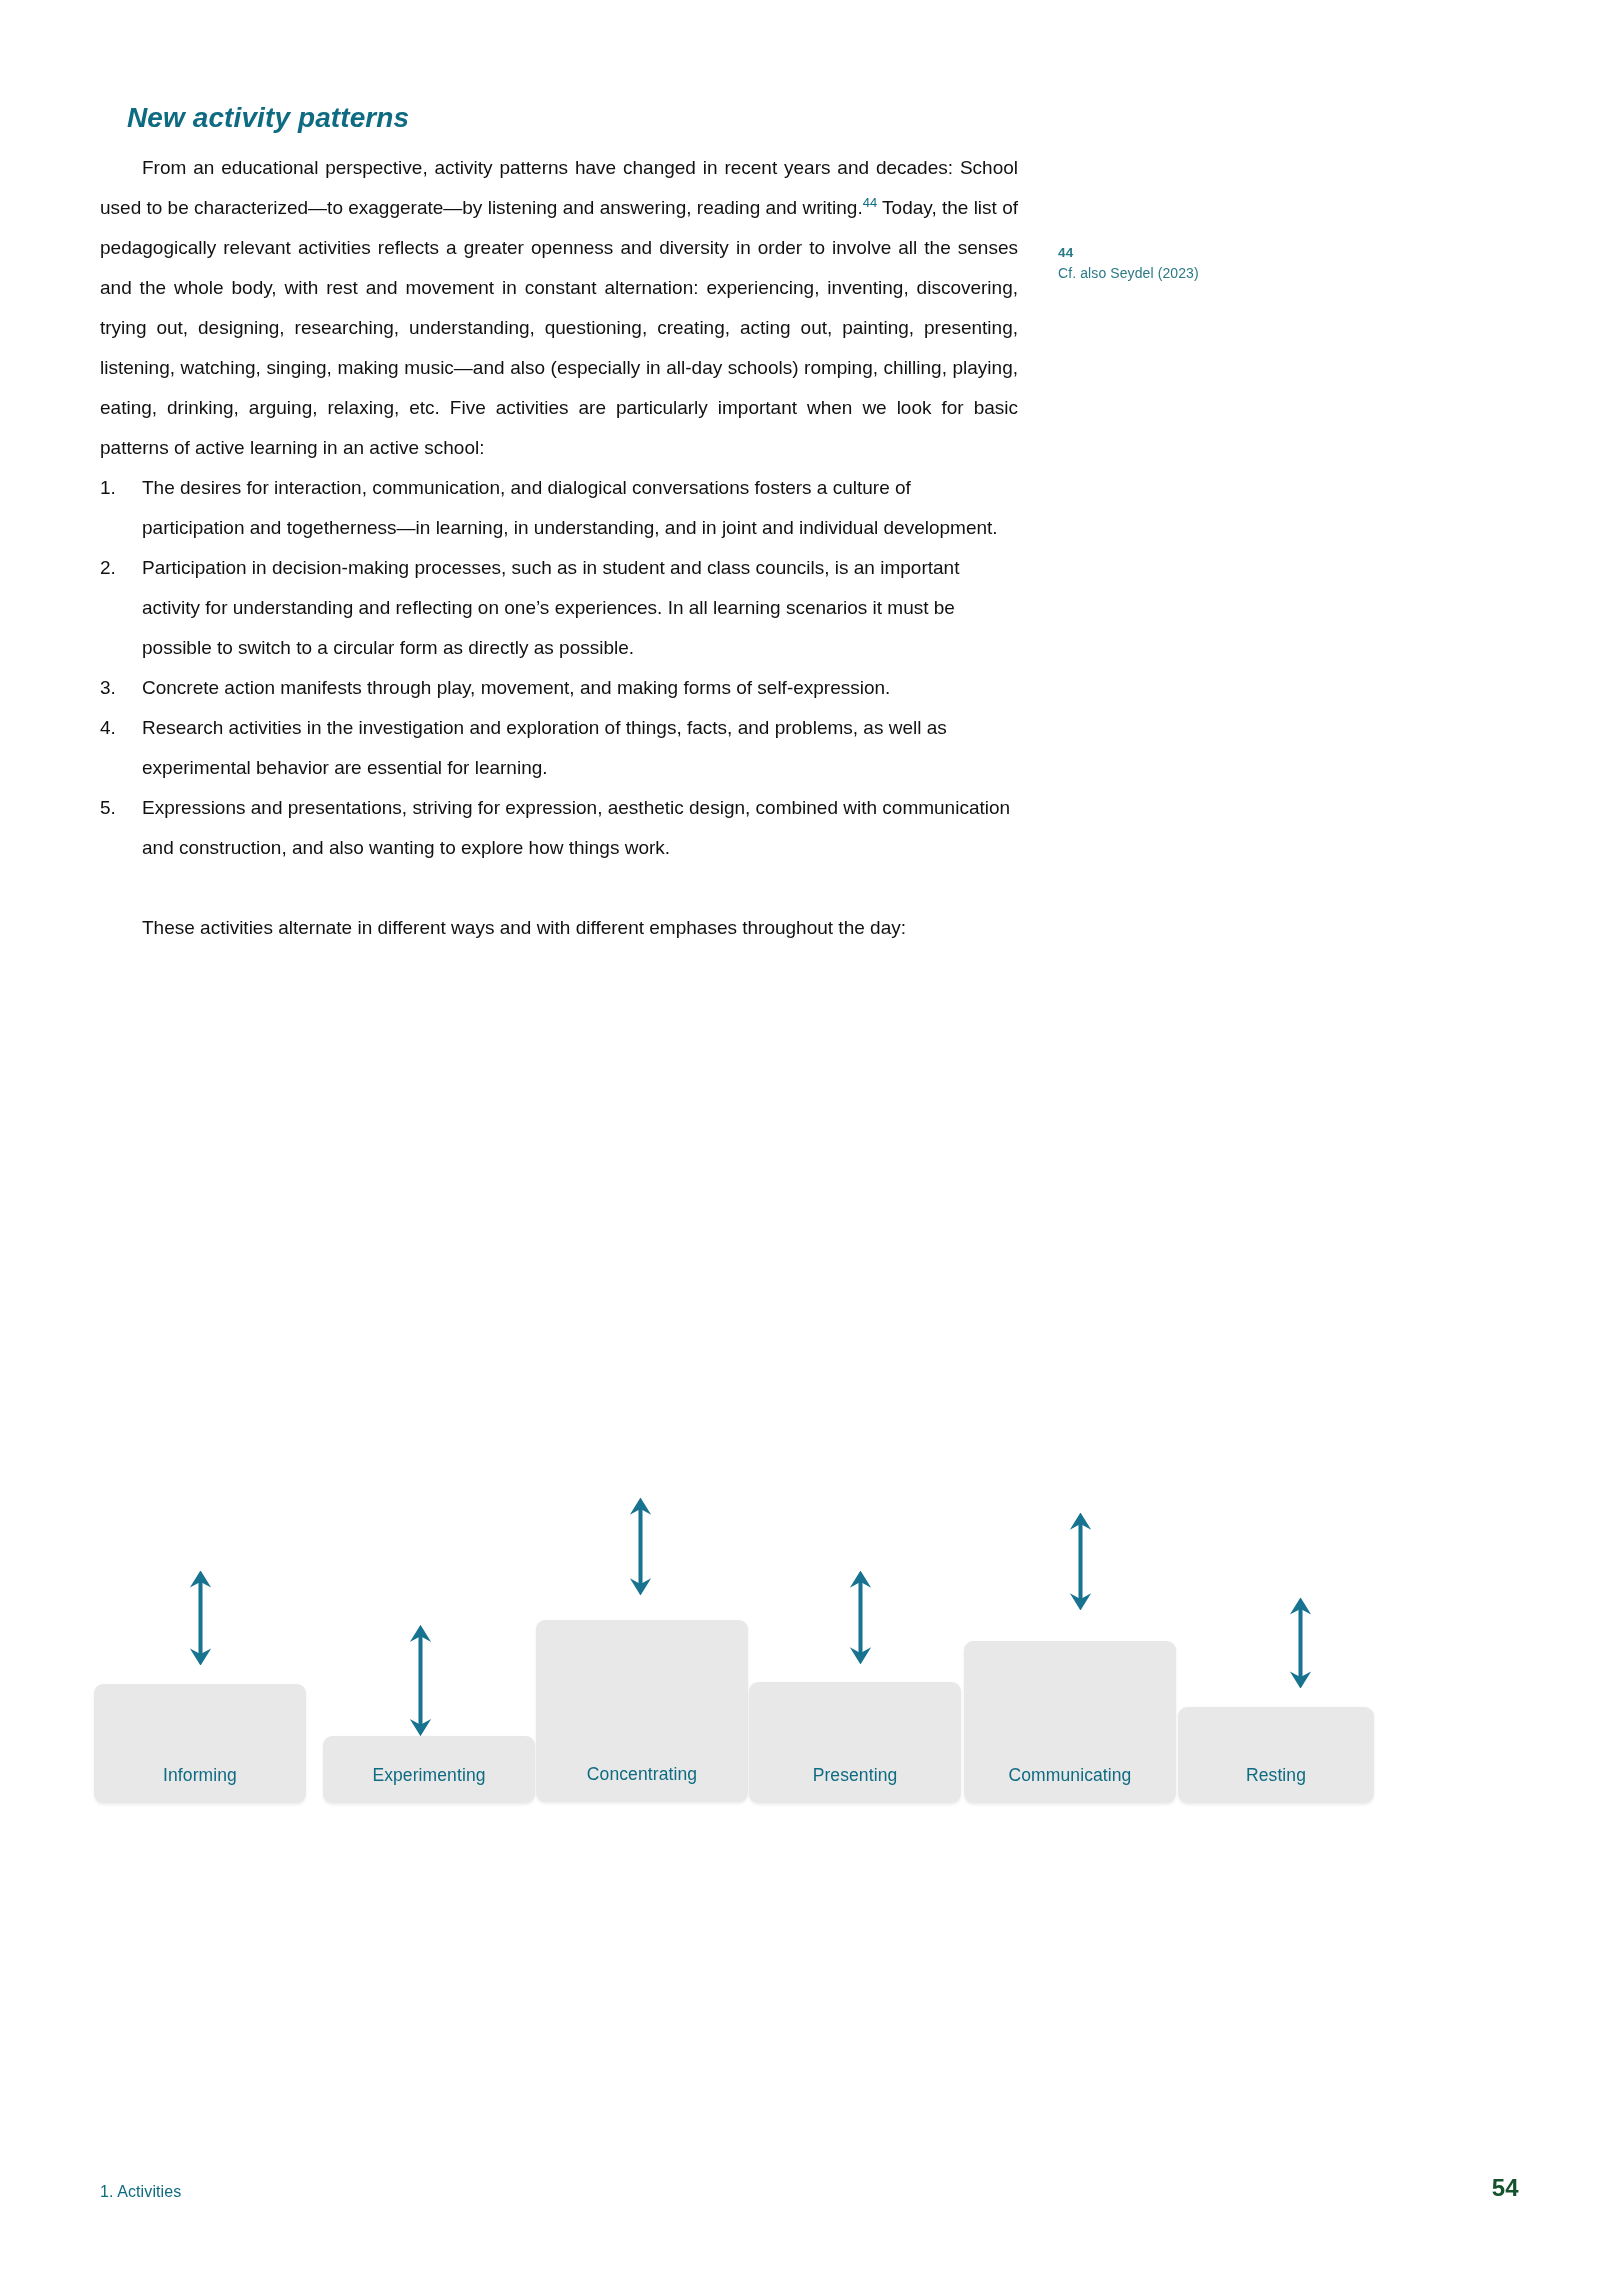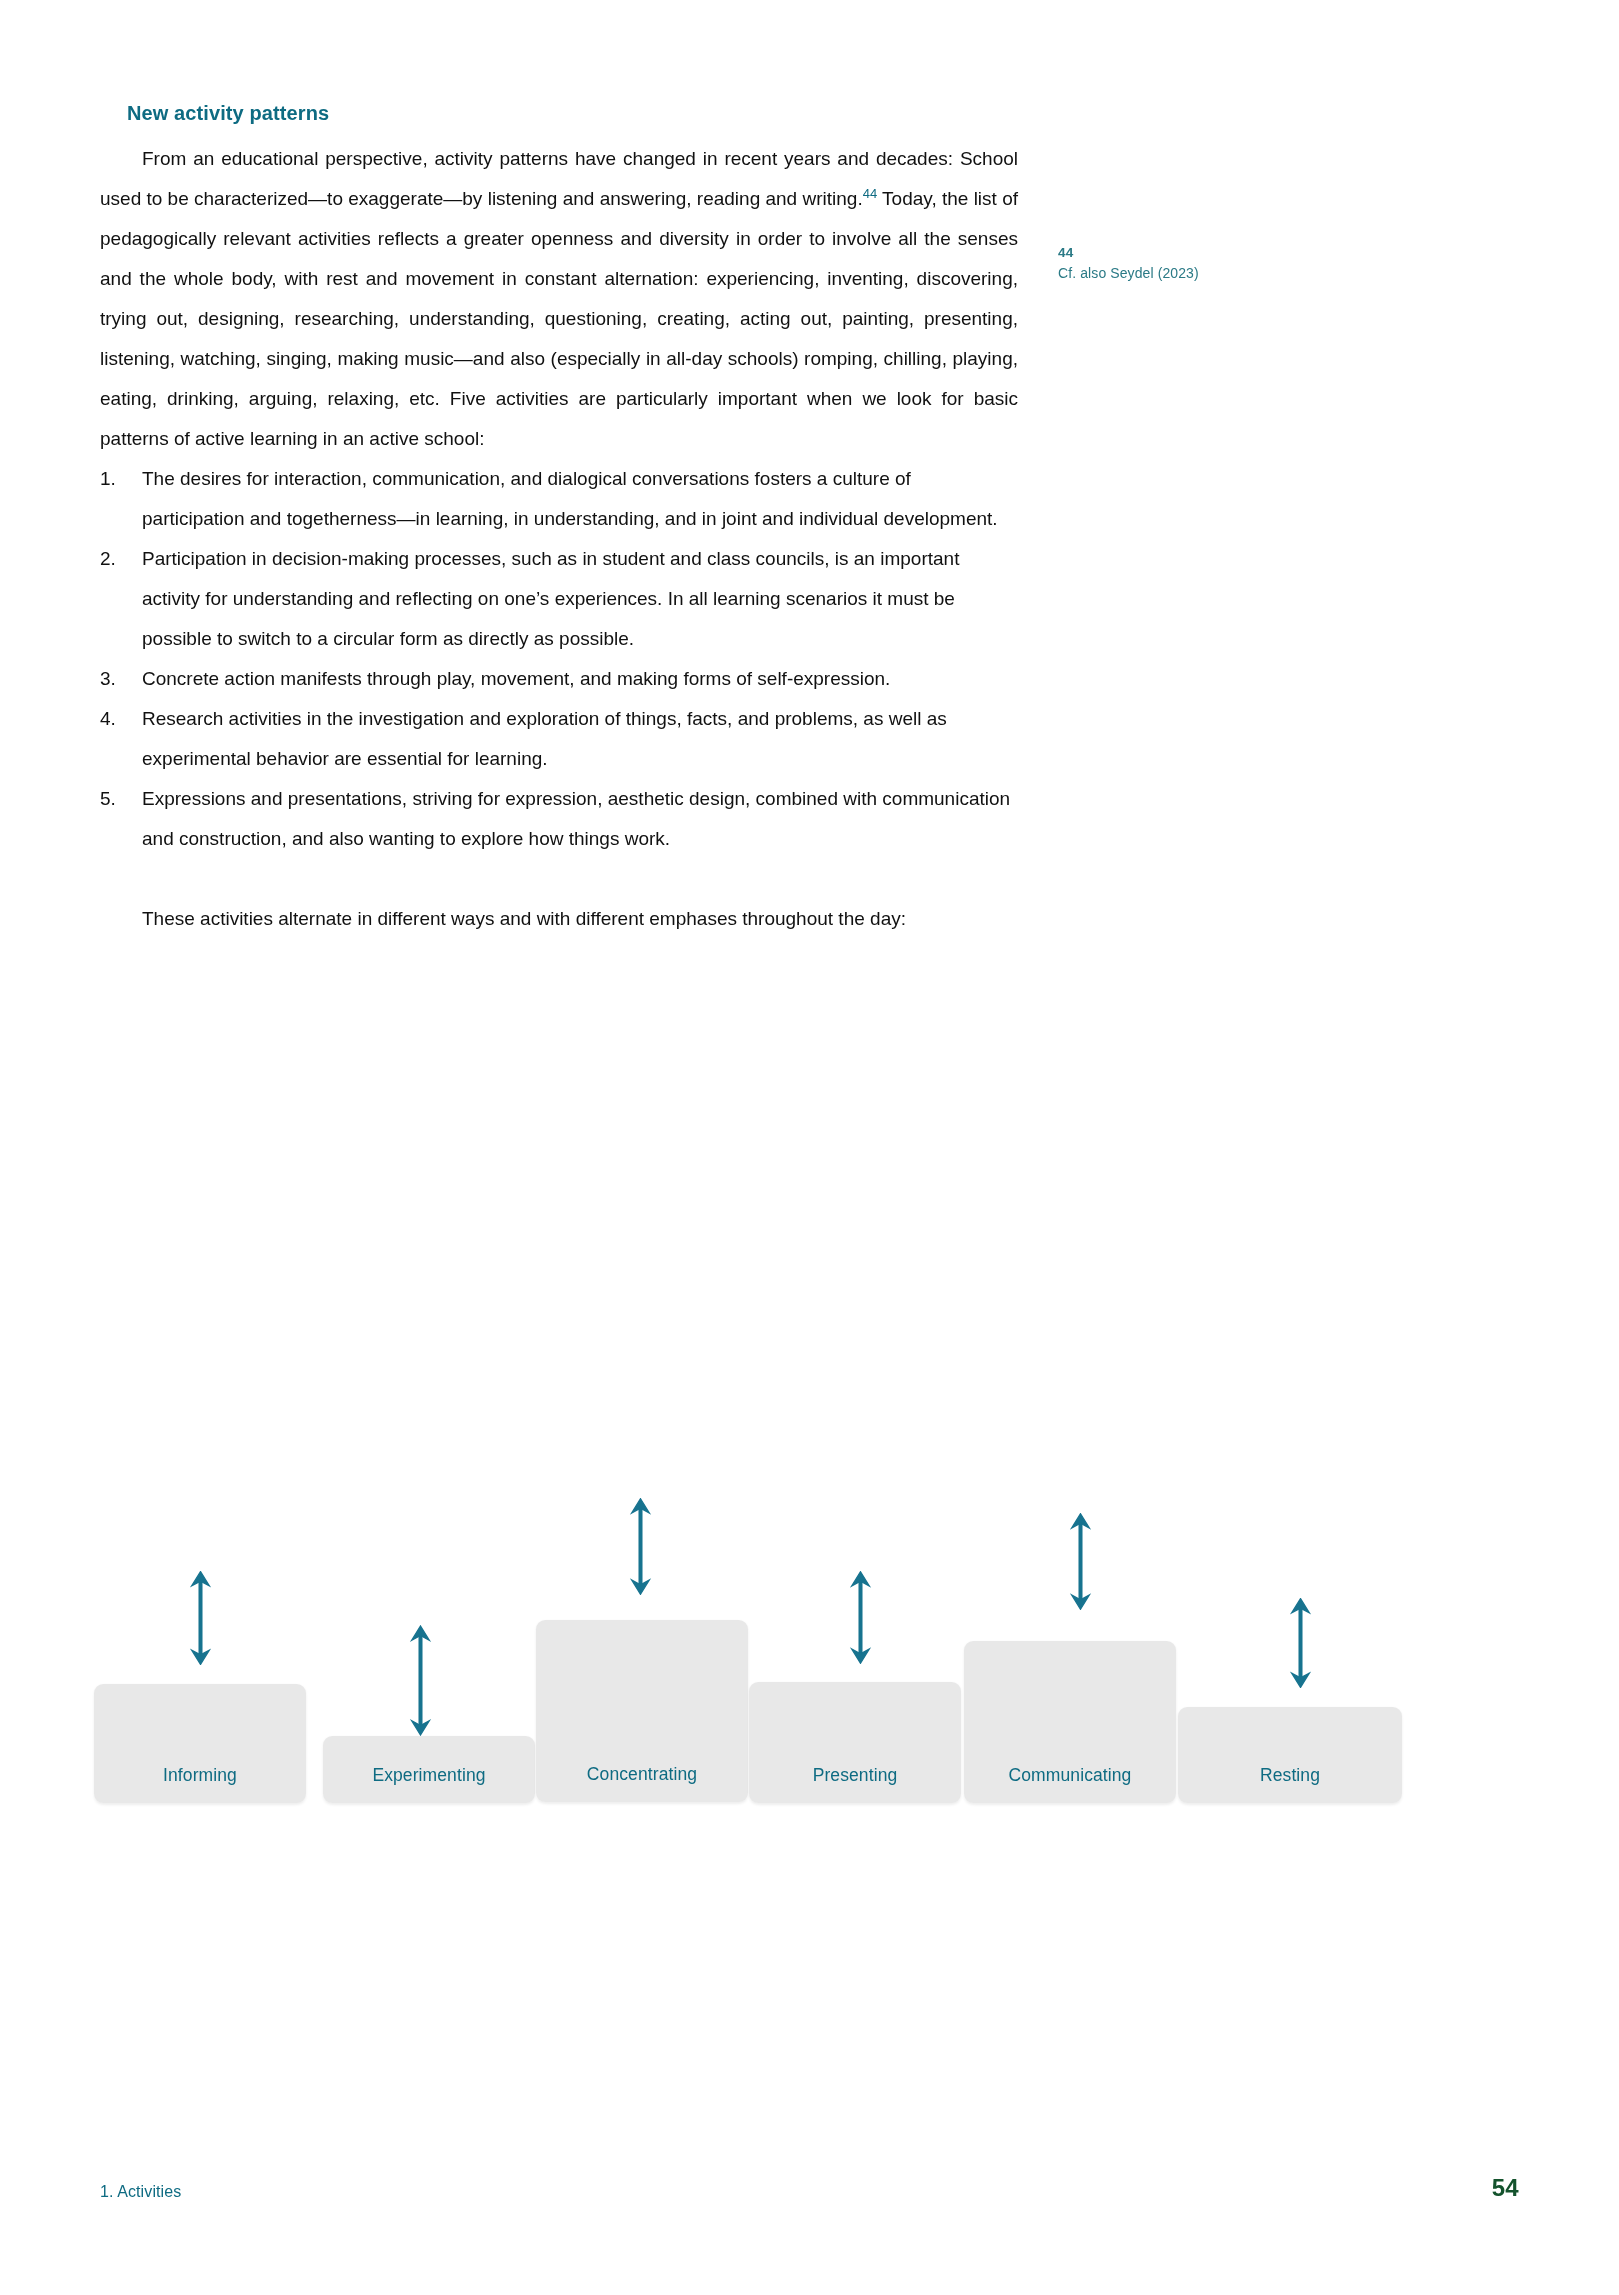--- a/index.html
+++ b/index.html
@@ -21,24 +21,25 @@
   
   .text-col {
     position: absolute;
     left: 100px;
     top: 101px;
     width: 918px;
   }
   .section-heading {
     color: #0E6B82;
     font-weight: bold;
-    font-size: 20px;
+    font-size: 28px;
     letter-spacing: 0.1px;
     margin: 0 0 13.5px 27px;
     line-height: 1.2;
+    font-style: italic;
   }
   .body-para {
     font-size: 19px;
     line-height: 40px;
     color: #111111;
     text-align: justify;
     text-justify: inter-word;
     margin: 0;
     hyphens: none;
   }
@@ -258,21 +259,21 @@
 
     <div class="arrow-wrap" style="left:1281px; top:127px;">
       <svg width="39" height="90" viewBox="0 0 58 134" xmlns="http://www.w3.org/2000/svg">
         <g stroke="#17738F" stroke-width="6" fill="#17738F">
           <line x1="29" y1="14" x2="29" y2="120" stroke-linecap="butt"></line>
           <polygon points="29,1 42,22 29,15 16,22" stroke-width="2"></polygon>
           <polygon points="29,133 42,112 29,119 16,112" stroke-width="2"></polygon>
         </g>
       </svg>
     </div>
-    <div class="bar-box" style="left:1178px; top:236px; width:224px; height:96px;">
+    <div class="bar-box" style="left:1178px; top:236px; width:196px; height:96px;">
       <div class="bar-label">Resting</div>
     </div>
 
   </div>
 
   <div class="footer-left">1. Activities</div>
   <div class="footer-right">54</div>
 
 </div>
 

